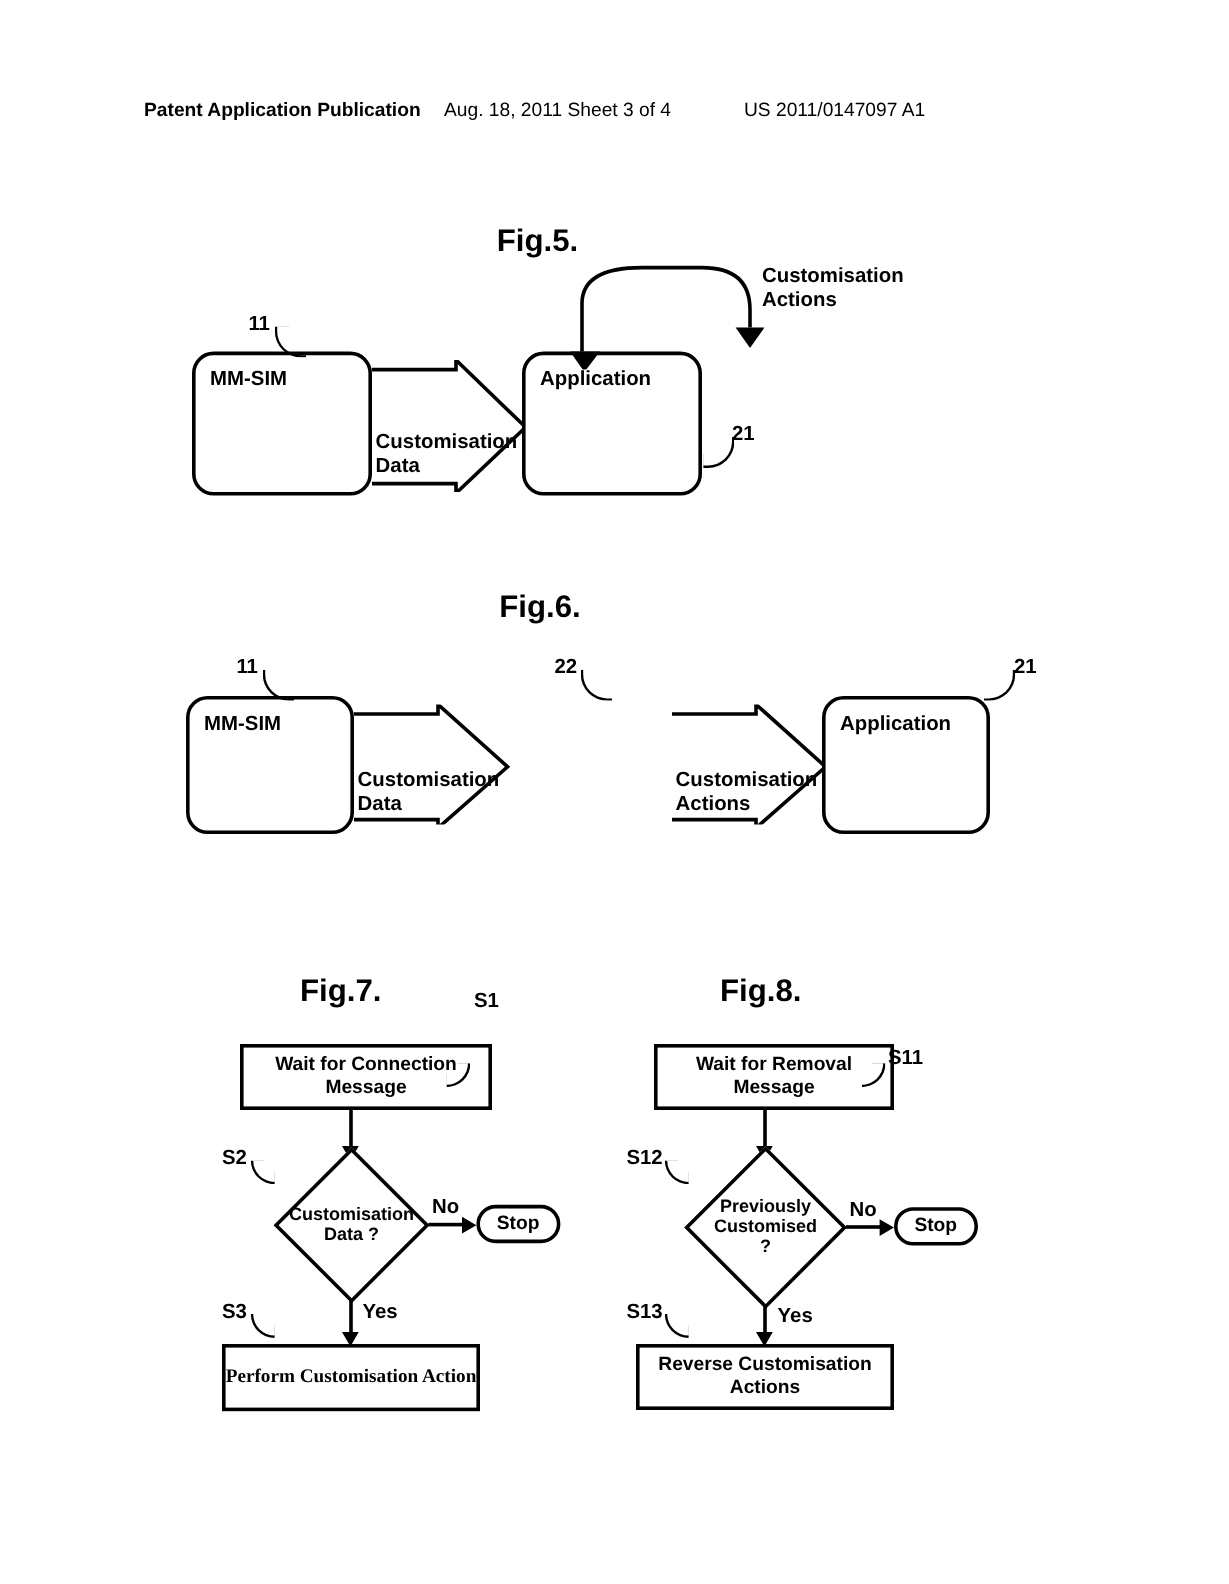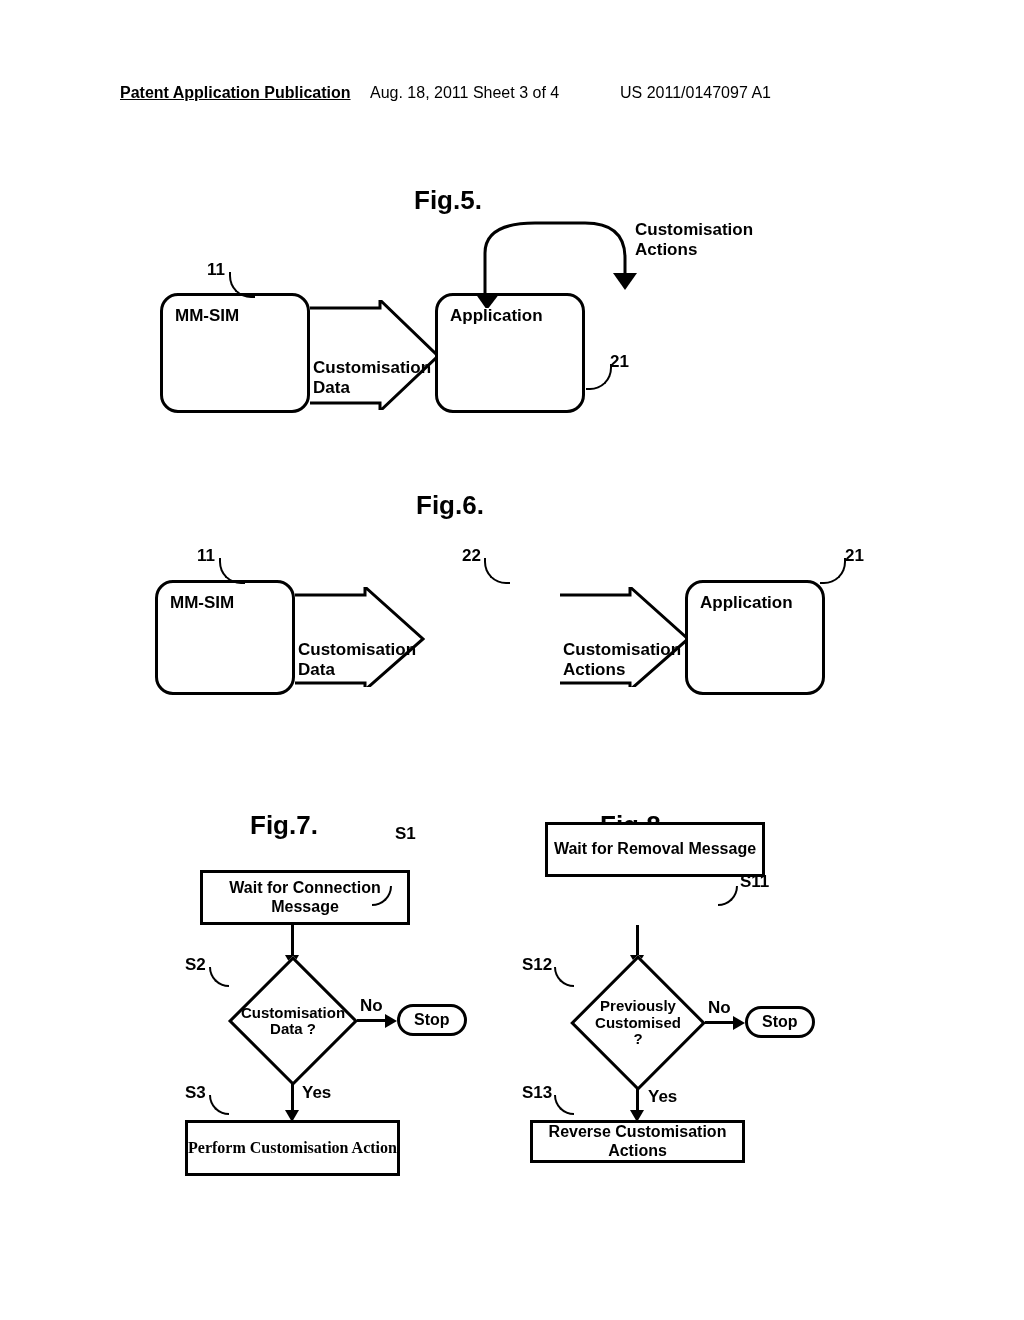--- a/index.html
+++ b/index.html
@@ -10,21 +10,21 @@
     font-family: Arial, Helvetica, sans-serif;
     color: #000;
     position: relative;
   }
   .page {
     position: absolute;
     left: 0; top: 0;
     width: 1024px; height: 1320px;
   }
   .hdr { position: absolute; top: 84px; font-size: 16px; }
-  .hdr.left  { left: 120px; font-weight: bold; text-decoration: underline; }
+  .hdr.left  { left: 120px; font-weight: bold; }
   .hdr.mid   { left: 370px; }
   .hdr.right { left: 620px; }
 
   
   .fig-title {
     position: absolute;
     font-size: 26px;
     font-weight: bold;
   }
   .rbox {
@@ -203,21 +203,21 @@
   <div class="lbl" style="left:302px; top:1083px;">Yes</div>
   <div class="lbl" style="left:185px; top:1083px;">S3</div>
   <div class="lead" style="left:209px; top:1095px; width:20px;height:20px;"></div>
 
   <div class="rect" style="left:185px; top:1120px; width:215px; height:56px;font-family:Liberation Serif, serif;">
     <span>Perform Customisation Action</span>
   </div>
 
   <div class="fig-title" style="left:600px; top:810px;">Fig.8.</div>
 
-  <div class="rect" style="left:545px; top:822px; width:220px; height:55px;">
+  <div class="rect" style="left:545px; top:870px; width:200px; height:55px;">
     <span>Wait for Removal Message</span>
   </div>
   <div class="lbl" style="left:740px; top:872px;">S11</div>
   <div class="lead flip" style="left:718px; top:886px; width:20px;height:20px;"></div>
 
   <div class="vline" style="left:636px; top:925px; height:32px;"></div>
   <div class="ahead-down" style="left:630px; top:955px;"></div>
 
   <div class="diamond" style="left:590px; top:975px; width:96px; height:96px;">
     <div class="dtext">Previously Customised ?</div>
@@ -229,17 +229,17 @@
   <div class="ahead-right" style="left:733px; top:1016px;"></div>
   <div class="lbl" style="left:708px; top:998px;">No</div>
   <div class="stop" style="left:745px; top:1006px;">Stop</div>
 
   <div class="vline" style="left:636px; top:1088px; height:24px;"></div>
   <div class="ahead-down" style="left:630px; top:1110px;"></div>
   <div class="lbl" style="left:648px; top:1087px;">Yes</div>
   <div class="lbl" style="left:522px; top:1083px;">S13</div>
   <div class="lead" style="left:554px; top:1095px; width:20px;height:20px;"></div>
 
-  <div class="rect" style="left:530px; top:1120px; width:215px; height:43px;">
+  <div class="rect" style="left:530px; top:1120px; width:215px; height:55px;">
     <span>Reverse Customisation Actions</span>
   </div>
 
 </div>
 
 </body></html>

